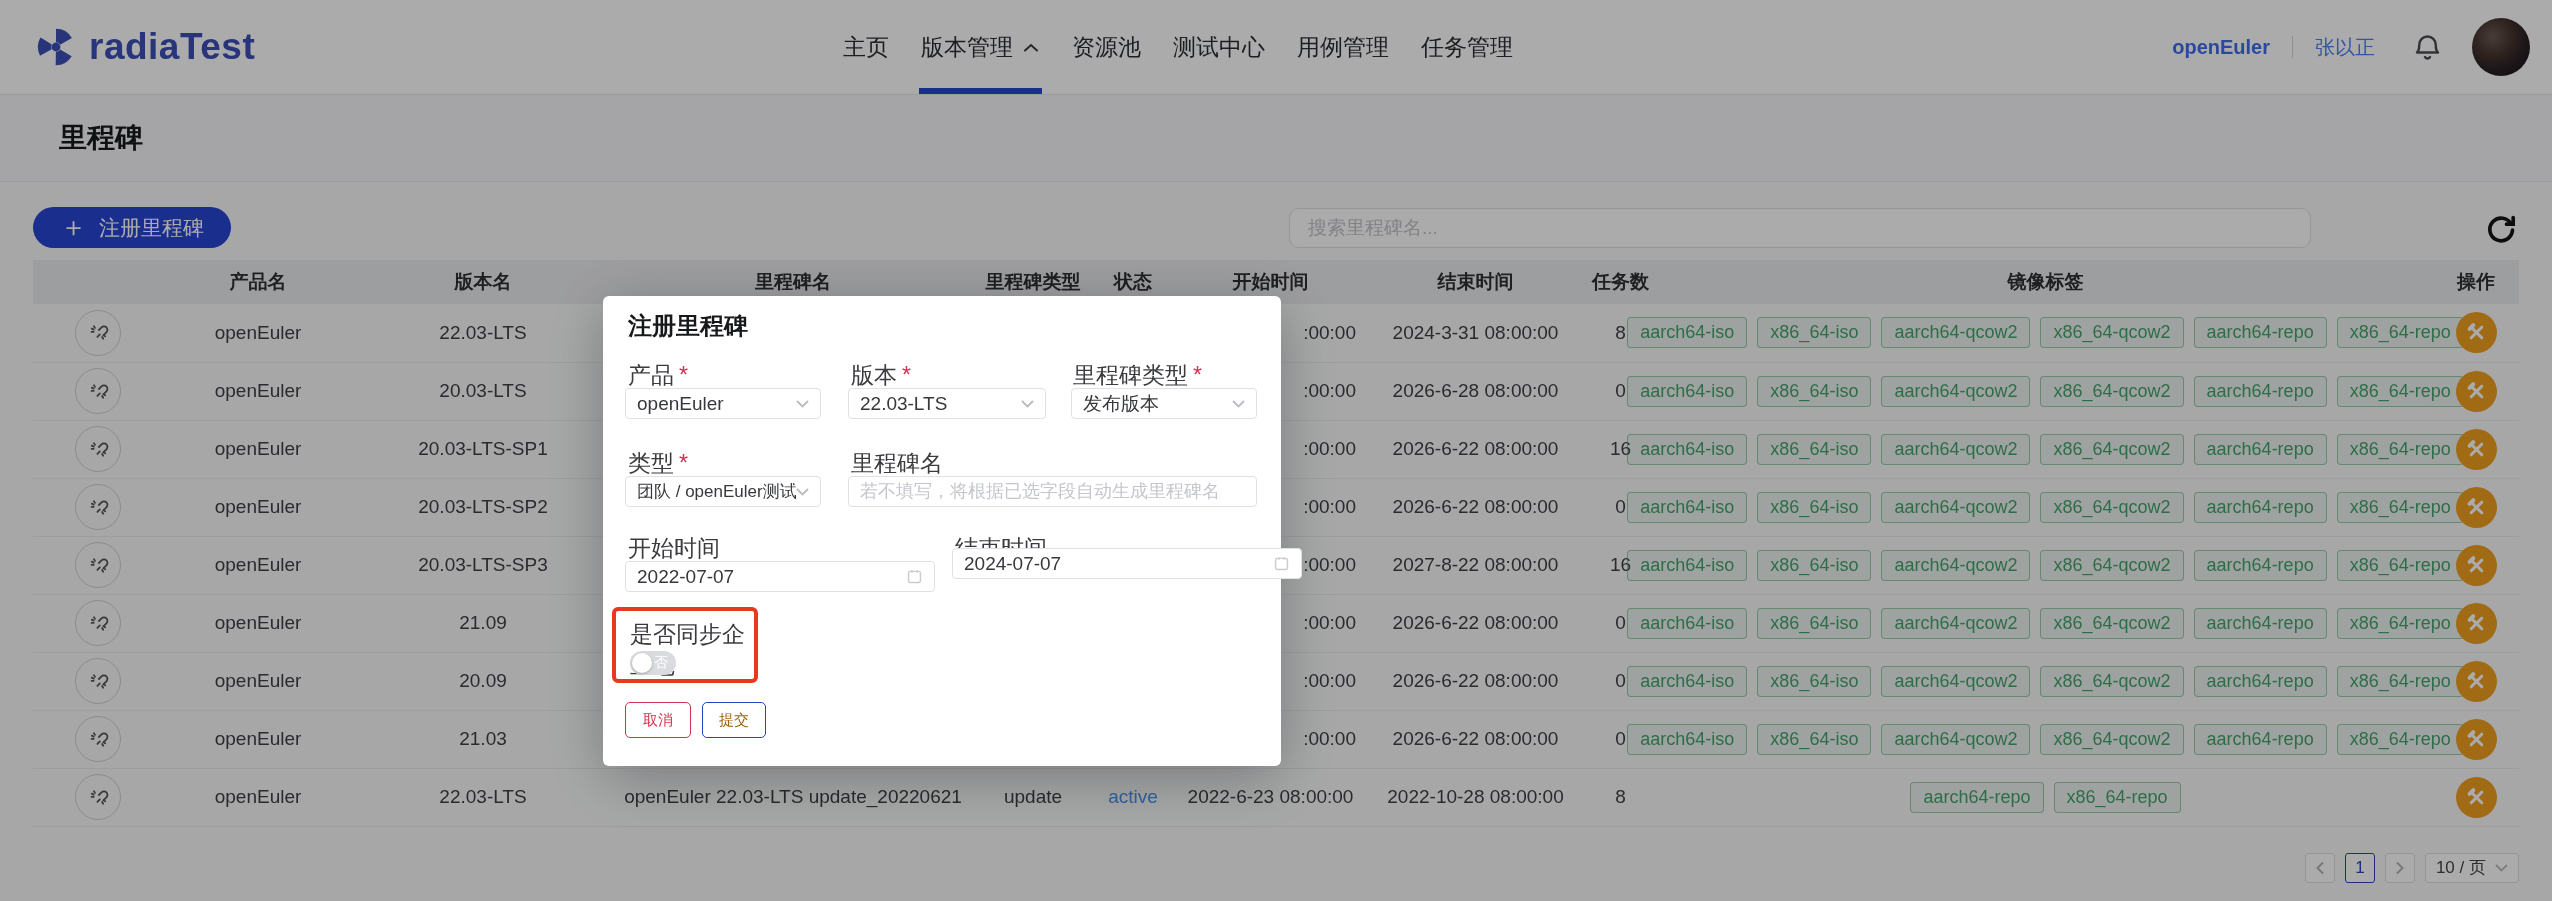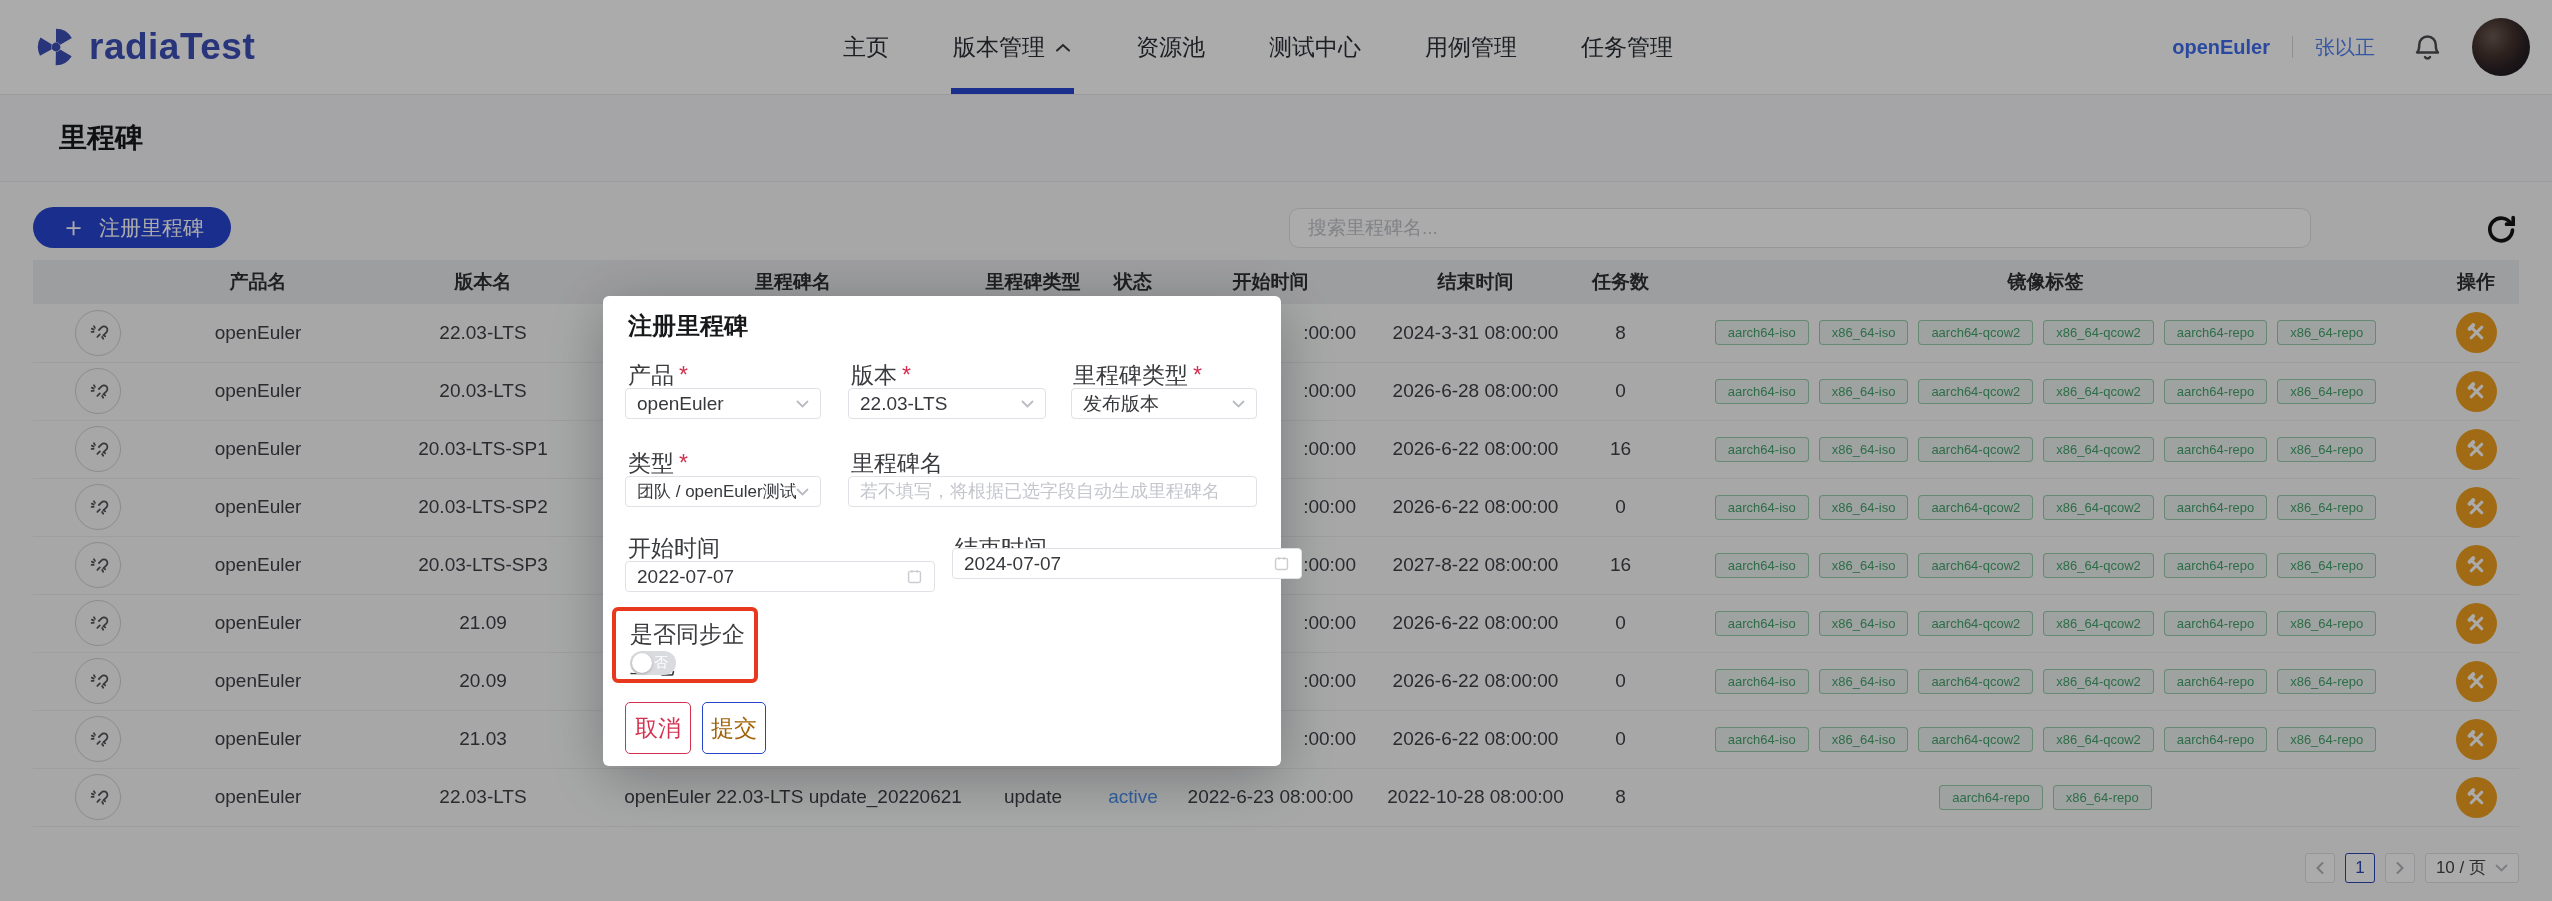--- a/index.html
+++ b/index.html
@@ -4,21 +4,21 @@
 <style>
   * { margin:0; padding:0; box-sizing:border-box; }
   html,body { width:2552px; height:901px; overflow:hidden; background:#f9fafb;
     font-family:"Liberation Sans","DejaVu Sans",sans-serif; }
 
   
   .navbar { position:relative; height:95px; background:#fff; display:flex; align-items:center;
     padding:0 22px 0 33px; border-bottom:1px solid #e7e8ea; }
   .logo { display:flex; align-items:center; gap:10px; }
   .brand-text { font-size:37px; font-weight:700; color:#3c4fb8; letter-spacing:.5px; }
-  .nav-menu { position:absolute; left:843px; top:0; bottom:0; display:flex; gap:64px;justify-content:flex-end; }
+  .nav-menu { position:absolute; left:843px; top:0; bottom:0; display:flex; gap:32px;justify-content:flex-end; }
   .nav-item { position:relative; display:flex; align-items:center; gap:9px; font-size:23px;
     color:#2b2f36; cursor:pointer; }
   .nav-item.active::after { content:""; position:absolute; left:-2px; right:-2px; bottom:0;
     height:6px; background:#2845d4; }
   .nav-right { margin-left:auto; display:flex; align-items:center; gap:22px; }
   .org-name { font-size:20px; font-weight:700; color:#3f6eec; }
   .v-sep { width:1px; height:22px; background:#d5d7dc; }
   .user-name { font-size:20px; color:#5080f0; }
   .bell { margin-left:14px; display:flex; }
   .avatar { width:58px; height:58px; border-radius:50%; margin-left:6px;
@@ -48,21 +48,21 @@
   thead tr { height:44px; background:#ebecef; }
   th { font-size:19px; font-weight:700; color:#2f3033; text-align:center; }
   tbody tr { height:58px; border-bottom:1px solid #ececee; }
   td { text-align:center; font-size:19px; color:#3f3f46; }
   .row-icon { display:inline-flex; align-items:center; justify-content:center; width:46px; height:46px;
     border-radius:50%; border:1px solid #cfd0d4; cursor:pointer; background:transparent; }
   .status.active { color:#4a90f0; }
   td.fragment { text-align:right; padding-right:12px; }
   .tags { display:flex; justify-content:center; gap:10px; }
   .tag { border:1px solid rgba(69,163,108,.5); color:#45a36c; background:rgba(69,163,108,.07);
-    padding:4px 12px; font-size:13px; border-radius:4px; white-space:nowrap; }
+    padding:4px 12px; font-size:18px; border-radius:4px; white-space:nowrap; }
   .ops-btn { width:41px; height:41px; border-radius:50%; background:#f0a020; border:none; cursor:pointer;
     display:inline-flex; align-items:center; justify-content:center; }
 
   
   .pagination { width:2486px; display:flex; justify-content:flex-end; align-items:center; gap:10px;
     margin-top:26px; }
   .page-btn { width:30px; height:30px; border:1px solid #dcdee2; border-radius:3px; background:#fff;
     display:flex; align-items:center; justify-content:center; cursor:pointer; }
   .page-num { width:30px; height:30px; border:1.5px solid #2b46b8; border-radius:3px; background:#fff;
     color:#2b46b8; font-size:17px; display:flex; align-items:center; justify-content:center; cursor:pointer; }
@@ -83,21 +83,21 @@
     padding:0 11px; font-size:18px; color:#36383c; font-family:inherit; outline:none; }
   .f-input::placeholder { color:#c4c6cc; }
   .redbox { position:absolute; left:9px; top:311px; width:146px; height:76px;
     border:4px solid #e8391f; border-radius:6px; }
   .redbox .f-label { left:14px; top:8px; }
   .switch { position:absolute; left:14px; top:40px; width:46px; height:24px; border-radius:12px;
     background:#d9dbdf; cursor:pointer; }
   .switch .knob { position:absolute; left:2px; top:2px; width:20px; height:20px; border-radius:50%;
     background:#fff; box-shadow:0 1px 3px rgba(0,0,0,.25); }
   .switch .sw-text { position:absolute; right:8px; top:3px; font-size:14px; color:#fff; }
-  .m-btn { position:absolute; top:406px; height:52px; border-radius:5px; background:#fff; font-size:23px;
+  .m-btn { position:absolute; top:406px; height:36px; border-radius:5px; background:#fff; font-size:15px;
     font-family:inherit; cursor:pointer; display:flex; align-items:center; justify-content:center; }
   .btn-cancel { left:22px; width:66px; border:1px solid #d5304f; color:#d5304f; }
   .btn-submit { left:99px; width:64px; border:1px solid #2644c8; color:#a16207; }
 </style>
 </head>
 <body>
 
 <header class="navbar">
   <div class="logo">
     <svg width="46" height="46" viewBox="0 0 24 24">

